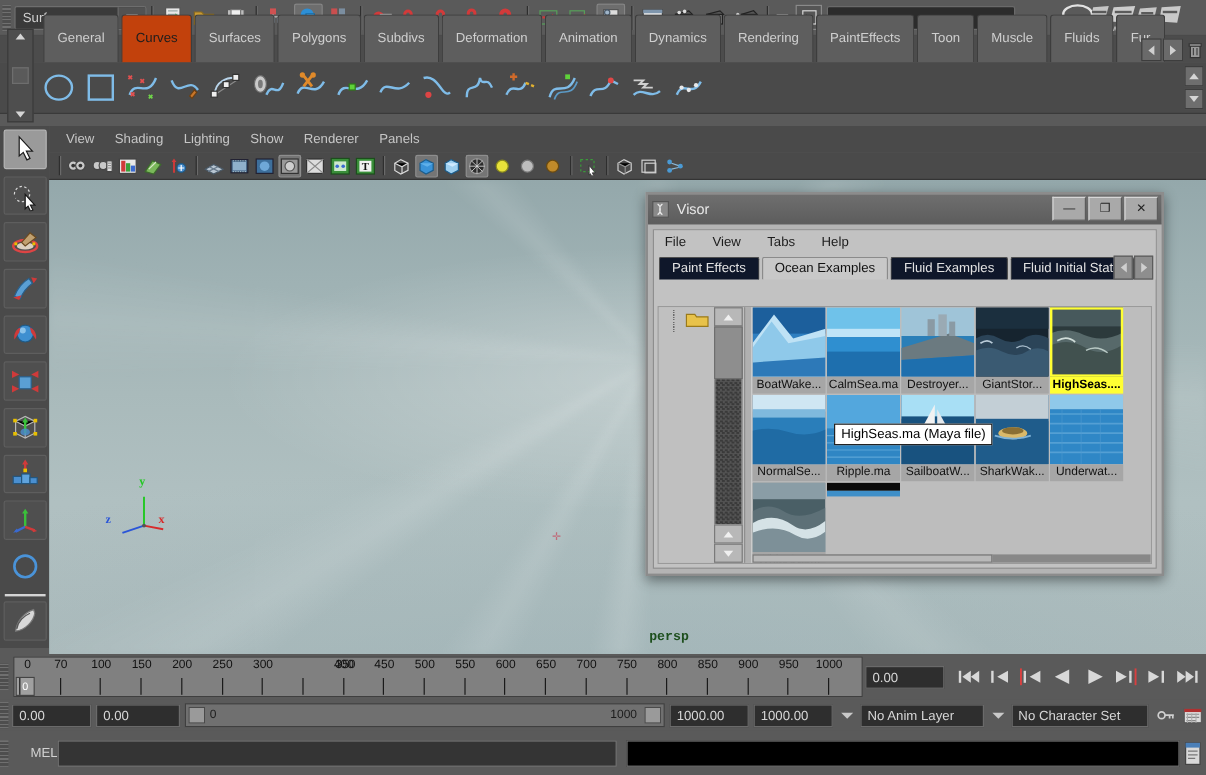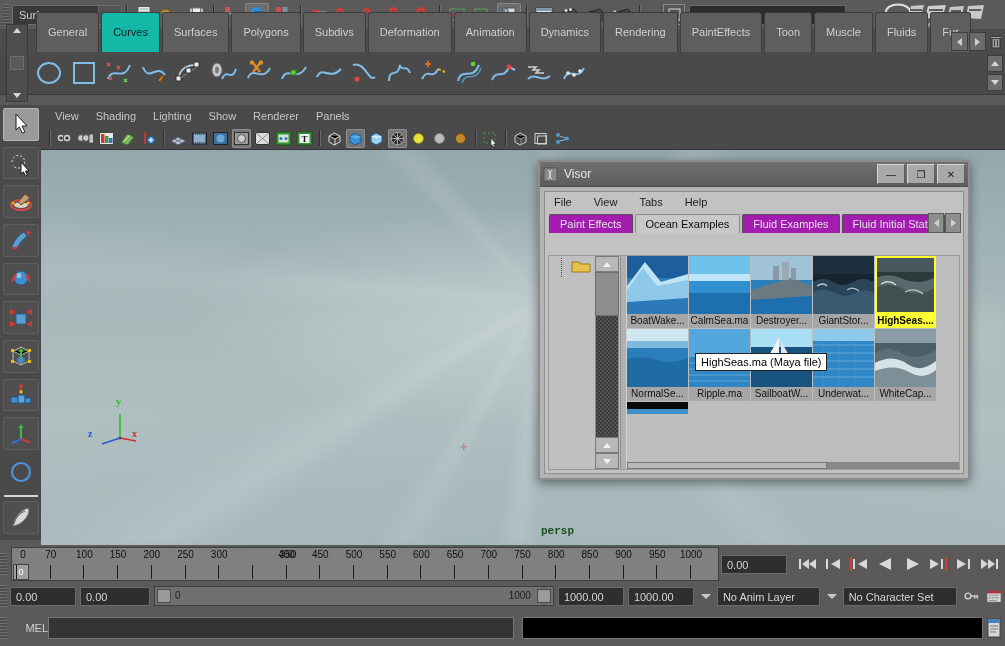--- a/index.html
+++ b/index.html
@@ -39,21 +39,21 @@
      display:flex;flex-direction:column;align-items:center;justify-content:center;
      opacity:.92;}
   .logo .url{font-size:7px;font-weight:normal;letter-spacing:.5px;color:#ddd;}
 
   
   .shelftabs{height:22px;background:#4c4c4c;display:flex;align-items:flex-end;
      padding-left:36px;box-sizing:border-box;position:relative;}
   .stab{height:19px;line-height:19px;padding:10px 11px;margin-right:2px;
      background:#5e5e5e;border:1px solid #3d3d3d;border-bottom:none;
      border-radius:3px 3px 0 0;color:#cfcfcf;font-size:11px;white-space:nowrap;}
-  .stab.active{background:#14b8a6;color:#1d1d1d;}
+  .stab.active{background:#c2410c;color:#1d1d1d;}
   .shelf-nav{position:absolute;right:2px;bottom:1px;display:flex;align-items:center;}
   .navbtn{width:15px;height:17px;background:#6a6a6a;border:1px solid #3d3d3d;
      display:flex;align-items:center;justify-content:center;margin-left:1px;}
   .tri-l{width:0;height:0;border-top:4px solid transparent;border-bottom:4px solid transparent;
      border-right:5px solid #cfcfcf;}
   .tri-r{width:0;height:0;border-top:4px solid transparent;border-bottom:4px solid transparent;
      border-left:5px solid #cfcfcf;}
   .trashbtn{width:15px;height:17px;margin-left:2px;display:flex;align-items:center;
      justify-content:center;}
 
@@ -131,21 +131,21 @@
   .wbtn{width:26px;height:18px;background:#a9a9a9;border:1px solid #d6d6d6;
      border-right-color:#5c5c5c;border-bottom-color:#5c5c5c;margin-left:2px;
      display:flex;align-items:center;justify-content:center;color:#222;font-size:10px;}
   .visor-body{position:absolute;left:4px;top:29px;right:4px;bottom:4px;background:#c2c2c2;
      border:1px solid #8e8e8e;box-sizing:border-box;}
   .visor-menu{height:20px;display:flex;align-items:center;padding-left:9px;
      background:#c2c2c2;}
   .visor-menu span{margin-right:22px;color:#1c1c1c;font-size:11px;}
   .visor-tabs{height:21px;display:flex;align-items:flex-end;padding-left:4px;
      position:relative;background:#c2c2c2;}
-  .vtab{height:18px;line-height:18px;padding:0 10px;margin-right:2px;background:#a21caf;
+  .vtab{height:18px;line-height:18px;padding:0 10px;margin-right:2px;background:#0f172a;
      color:#e2e2e2;font-size:11px;border:1px solid #4f4f4f;border-bottom:none;
      border-radius:2px 2px 0 0;white-space:nowrap;}
   .vtab.active{background:#c8c8c8;color:#101010;border-color:#8b8b8b;}
   .vtab-nav{position:absolute;right:2px;bottom:0;display:flex;}
   .vnav{width:14px;height:18px;background:#8e8e8e;border:1px solid #5c5c5c;
      display:flex;align-items:center;justify-content:center;margin-left:1px;}
   .visor-content{position:absolute;left:3px;right:3px;top:63px;bottom:3px;
      display:flex;background:#c0c0c0;border:1px solid #9a9a9a;box-sizing:border-box;}
   .visor-tree{width:45px;background:#c0c0c0;position:relative;flex:none;}
   .folder{position:absolute;left:22px;top:4px;width:20px;height:13px;}
@@ -1005,20 +1005,33 @@
                     <rect width="61" height="20" fill="#a8dff5"></rect>
                     <rect y="18" width="61" height="40" fill="#18527f"></rect>
                     <path d="M28 8 L28 34 L14 34Z" fill="#f2f2f2"></path>
                     <path d="M30 12 L30 34 L42 34Z" fill="#e4e8ec"></path>
                     <path d="M10 36 q20 -4 42 0 L52 40 L10 40Z" fill="#0f3f64"></path>
                   </svg>
                 </div>
                 <div class="cap">SailboatW...</div>
               </div>
 
+              <div class="cell">
+                <div class="thumb">
+                  <svg width="61" height="58" viewBox="0 0 61 58" preserveAspectRatio="none">
+                    <rect width="61" height="58" fill="#225f8e"></rect>
+                    <rect width="61" height="22" fill="#c3cfd6"></rect>
+                    <rect y="20" width="61" height="38" fill="#1f5c8b"></rect>
+                    <ellipse cx="31" cy="32" rx="12" ry="5" fill="#d9b96a"></ellipse>
+                    <ellipse cx="31" cy="30" rx="9" ry="3" fill="#8a6f33"></ellipse>
+                    <path d="M16 34 q15 5 30 0" stroke="#7fb3d8" fill="none" stroke-width="1.4"></path>
+                  </svg>
+                </div>
+                <div class="cap">SharkWak...</div>
+              </div>
 
               <div class="cell">
                 <div class="thumb">
                   <svg width="61" height="58" viewBox="0 0 61 58" preserveAspectRatio="none">
                     <rect width="61" height="58" fill="#2f87c6"></rect>
                     <rect width="61" height="12" fill="#8fc9ea"></rect>
                     <path d="M0 16 h61 M0 24 h61 M0 32 h61 M0 40 h61 M0 48 h61" stroke="#5ea6d8" stroke-width="1.4" opacity=".8"></path>
                     <path d="M10 12 v46 M26 12 v46 M42 12 v46" stroke="#4f9ad0" stroke-width="1" opacity=".5"></path>
                   </svg>
                 </div>

